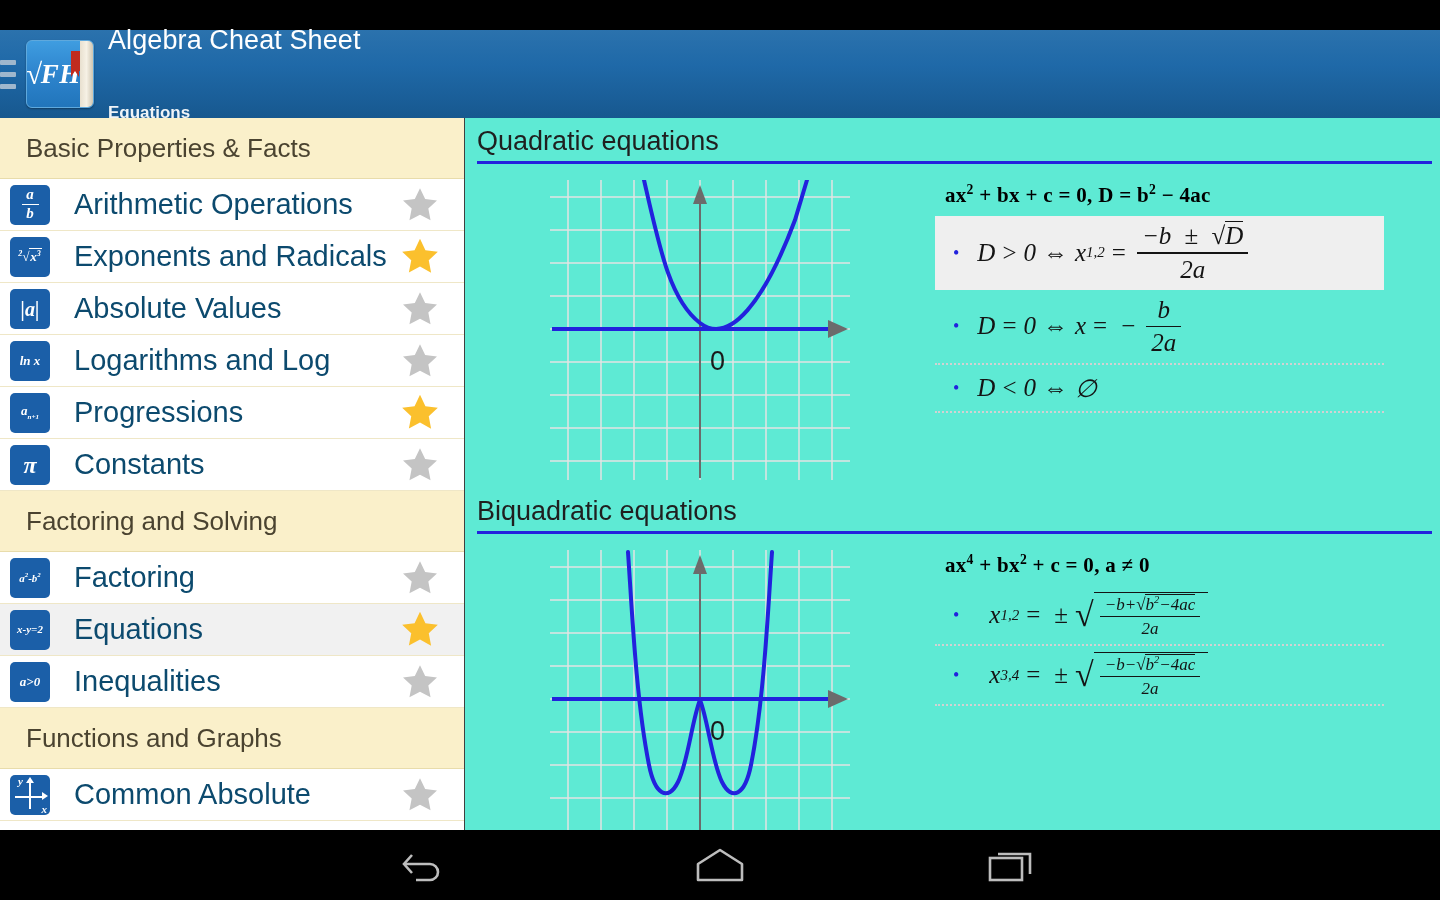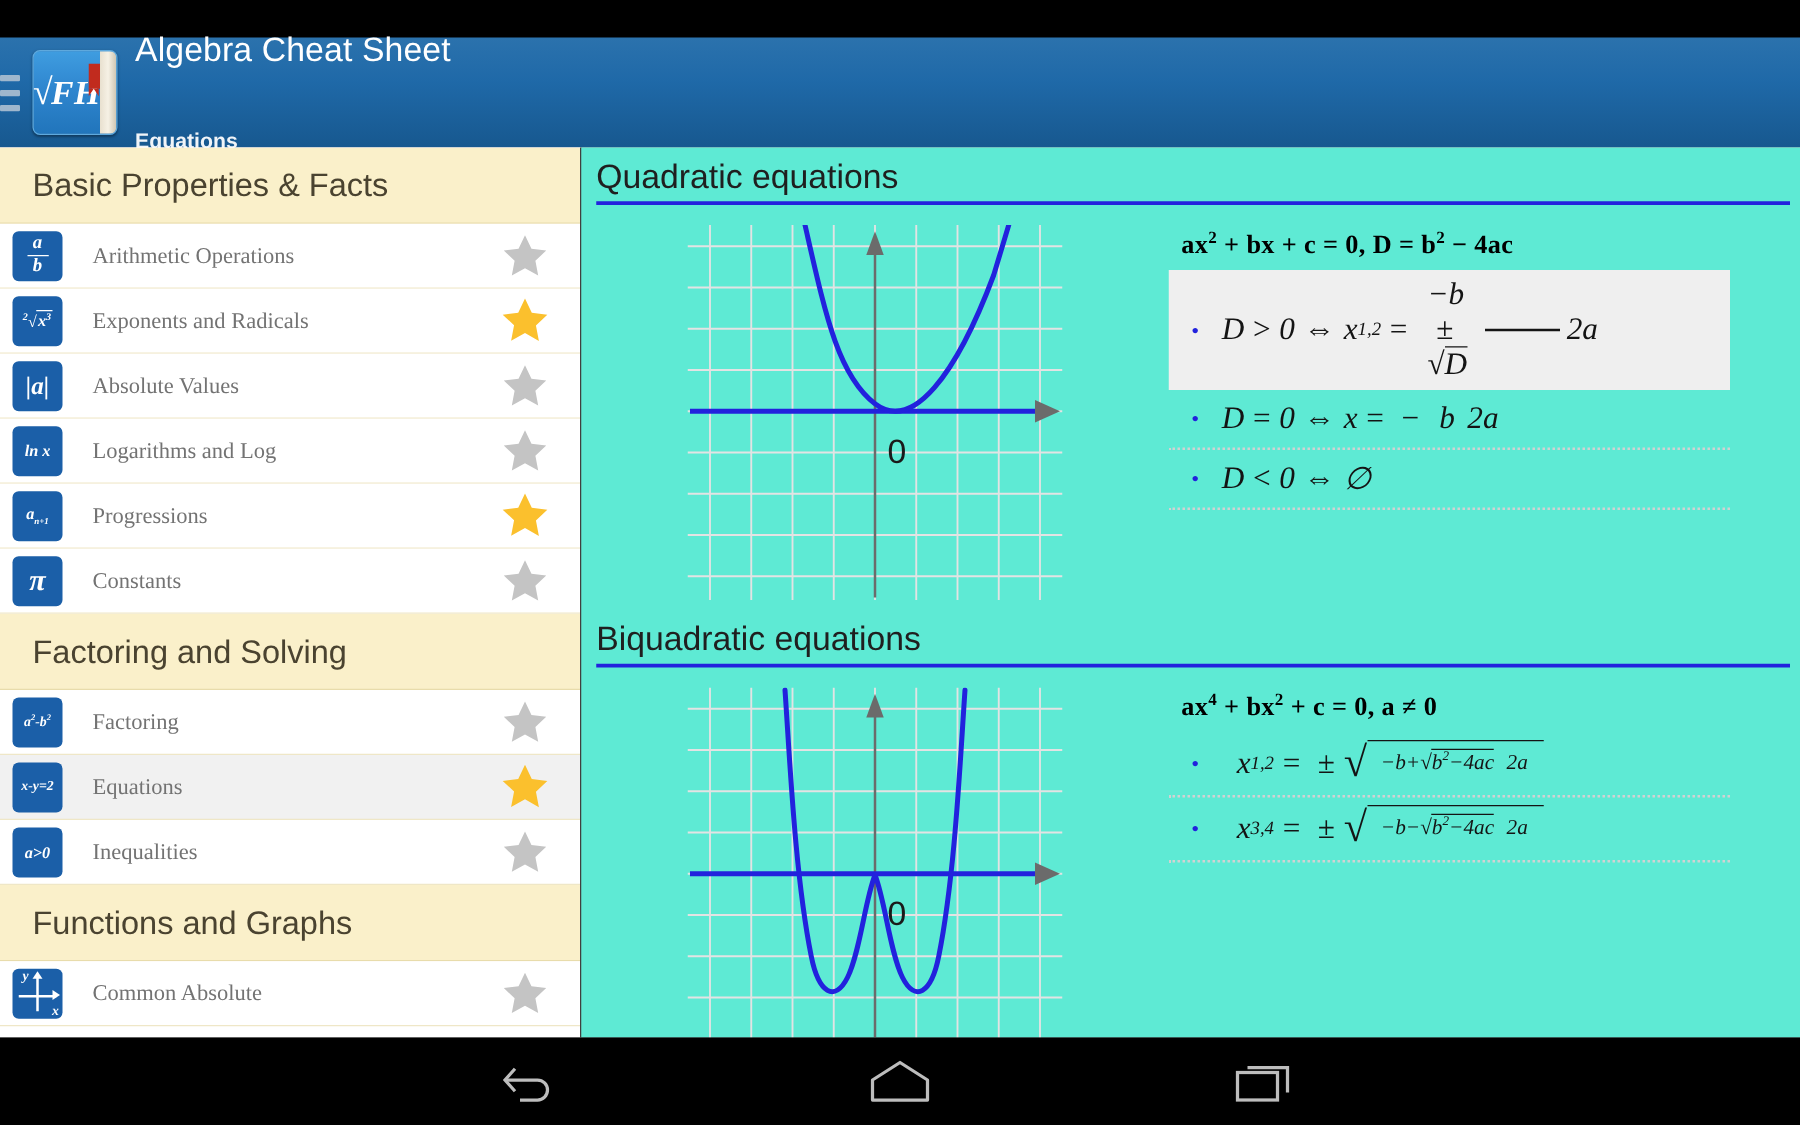--- a/index.html
+++ b/index.html
@@ -74,22 +74,22 @@
     line-height:1;overflow:hidden;
   }
   .nav-icon .t{font-size:20px;white-space:nowrap;}
   .nav-icon .t.sm{font-size:13px;}
   .nav-icon .t.xs{font-size:11px;}
   .nav-icon .frac{display:flex;flex-direction:column;align-items:center;font-size:15px;line-height:1.05;}
   .nav-icon .frac .bar{width:17px;height:1.5px;background:#fff;margin:1px 0;}
   .nav-icon sup{font-size:.62em;vertical-align:super;font-style:italic;}
   .nav-icon sub{font-size:.55em;vertical-align:sub;font-style:italic;margin-top:33px;}
   .nav-label{
-    margin-left:24px;color:#737373;font-size:18px;flex:1;
-    font-family:Liberation Serif, serif;
+    margin-left:24px;color:#0c4a6e;font-size:29px;flex:1;
+    font-family:Liberation Sans, sans-serif;
   }
   .star{width:44px;height:42px;margin-right:22px;flex:none;}
   .axicon{position:relative;width:40px;height:40px;}
   .axicon .vline{position:absolute;left:19px;top:6px;width:2px;height:28px;background:#fff;}
   .axicon .hline{position:absolute;left:5px;top:21px;width:30px;height:2px;background:#fff;}
   .axicon .ly{position:absolute;left:8px;top:1px;font-size:11px;color:#fff;font-style:italic;}
   .axicon .lx{position:absolute;right:3px;bottom:0px;font-size:11px;color:#fff;font-style:italic;}
   .axicon .ay{position:absolute;left:16px;top:2px;width:0;height:0;border-left:4px solid transparent;border-right:4px solid transparent;border-bottom:6px solid #fff;}
   .axicon .ax{position:absolute;right:2px;top:17px;width:0;height:0;border-top:4px solid transparent;border-bottom:4px solid transparent;border-left:6px solid #fff;}
 
@@ -114,21 +114,21 @@
     display:flex;align-items:center;padding:6px 0 6px 18px;min-height:34px;
     font-family:"Liberation Serif", serif;color:#141414;
   }
   .f-row.hl{background:#efefef;}
   .f-row.dotted{border-bottom:2px dotted #d2d2d2;}
   .bullet{color:#2222dd;font-size:18px;line-height:1;margin-right:18px;flex:none;}
   .math{font-family:"Liberation Serif", serif;font-style:italic;font-size:25px;display:flex;align-items:center;}
   .math .op{font-style:normal;margin:0 7px;}
   .math sub{font-size:.6em;font-style:italic;vertical-align:sub;}
   .math sup{font-size:.62em;vertical-align:super;}
-  .frac{display:inline-flex;flex-direction:row;align-items:center;vertical-align:middle;margin:0 4px;}
+  .frac{display:inline-flex;flex-direction:column;align-items:center;vertical-align:middle;margin:0 4px;}
   .frac .num{padding:0 5px;line-height:1.12;}
   .frac .den{padding:0 5px;line-height:1.12;}
   .frac .fbar{width:100%;height:1.6px;background:#141414;margin:2px 0;}
   .sqrt{display:inline-flex;align-items:stretch;}
   .sqrt .sym{font-style:normal;font-size:1em;display:flex;align-items:center;}
   .sqrt .body{border-top:1.6px solid #141414;padding:1px 4px 0 2px;}
   .small{font-size:17px;}
   .small .fbar{height:1.3px;}
 
   svg{display:block;}

